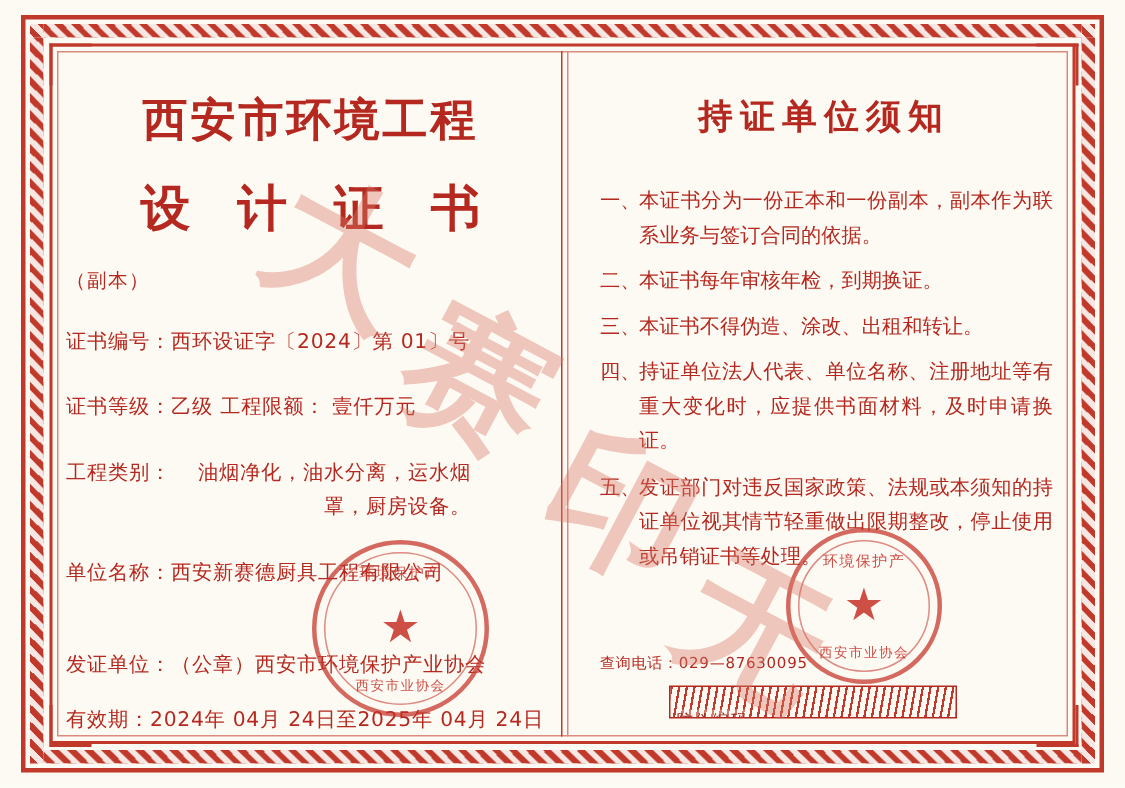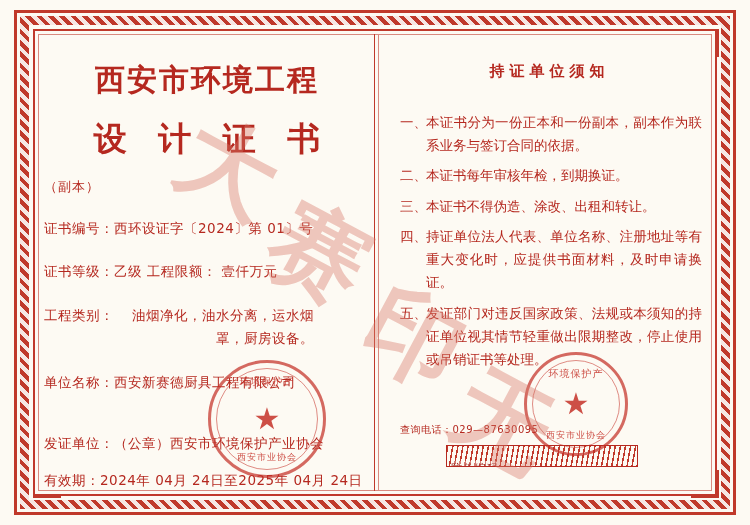--- a/index.html
+++ b/index.html
@@ -123,21 +123,21 @@
     max-width: 200px;
   }
   .issuer { margin-top: 40px; }
   .valid  { margin-top: 16px; }
 
   
   .rtitle {
     margin-top: 22px;
     text-align: center;
     color: #b5281f;
-    font-size: 15px;
+    font-size: 23px;
     font-weight: bold;
     letter-spacing: 5px;
     text-indent: 5px;
   }
   .notes {
     margin-top: 30px;
     padding-left: 14px;
     padding-right: 6px;
   }
   .note {

